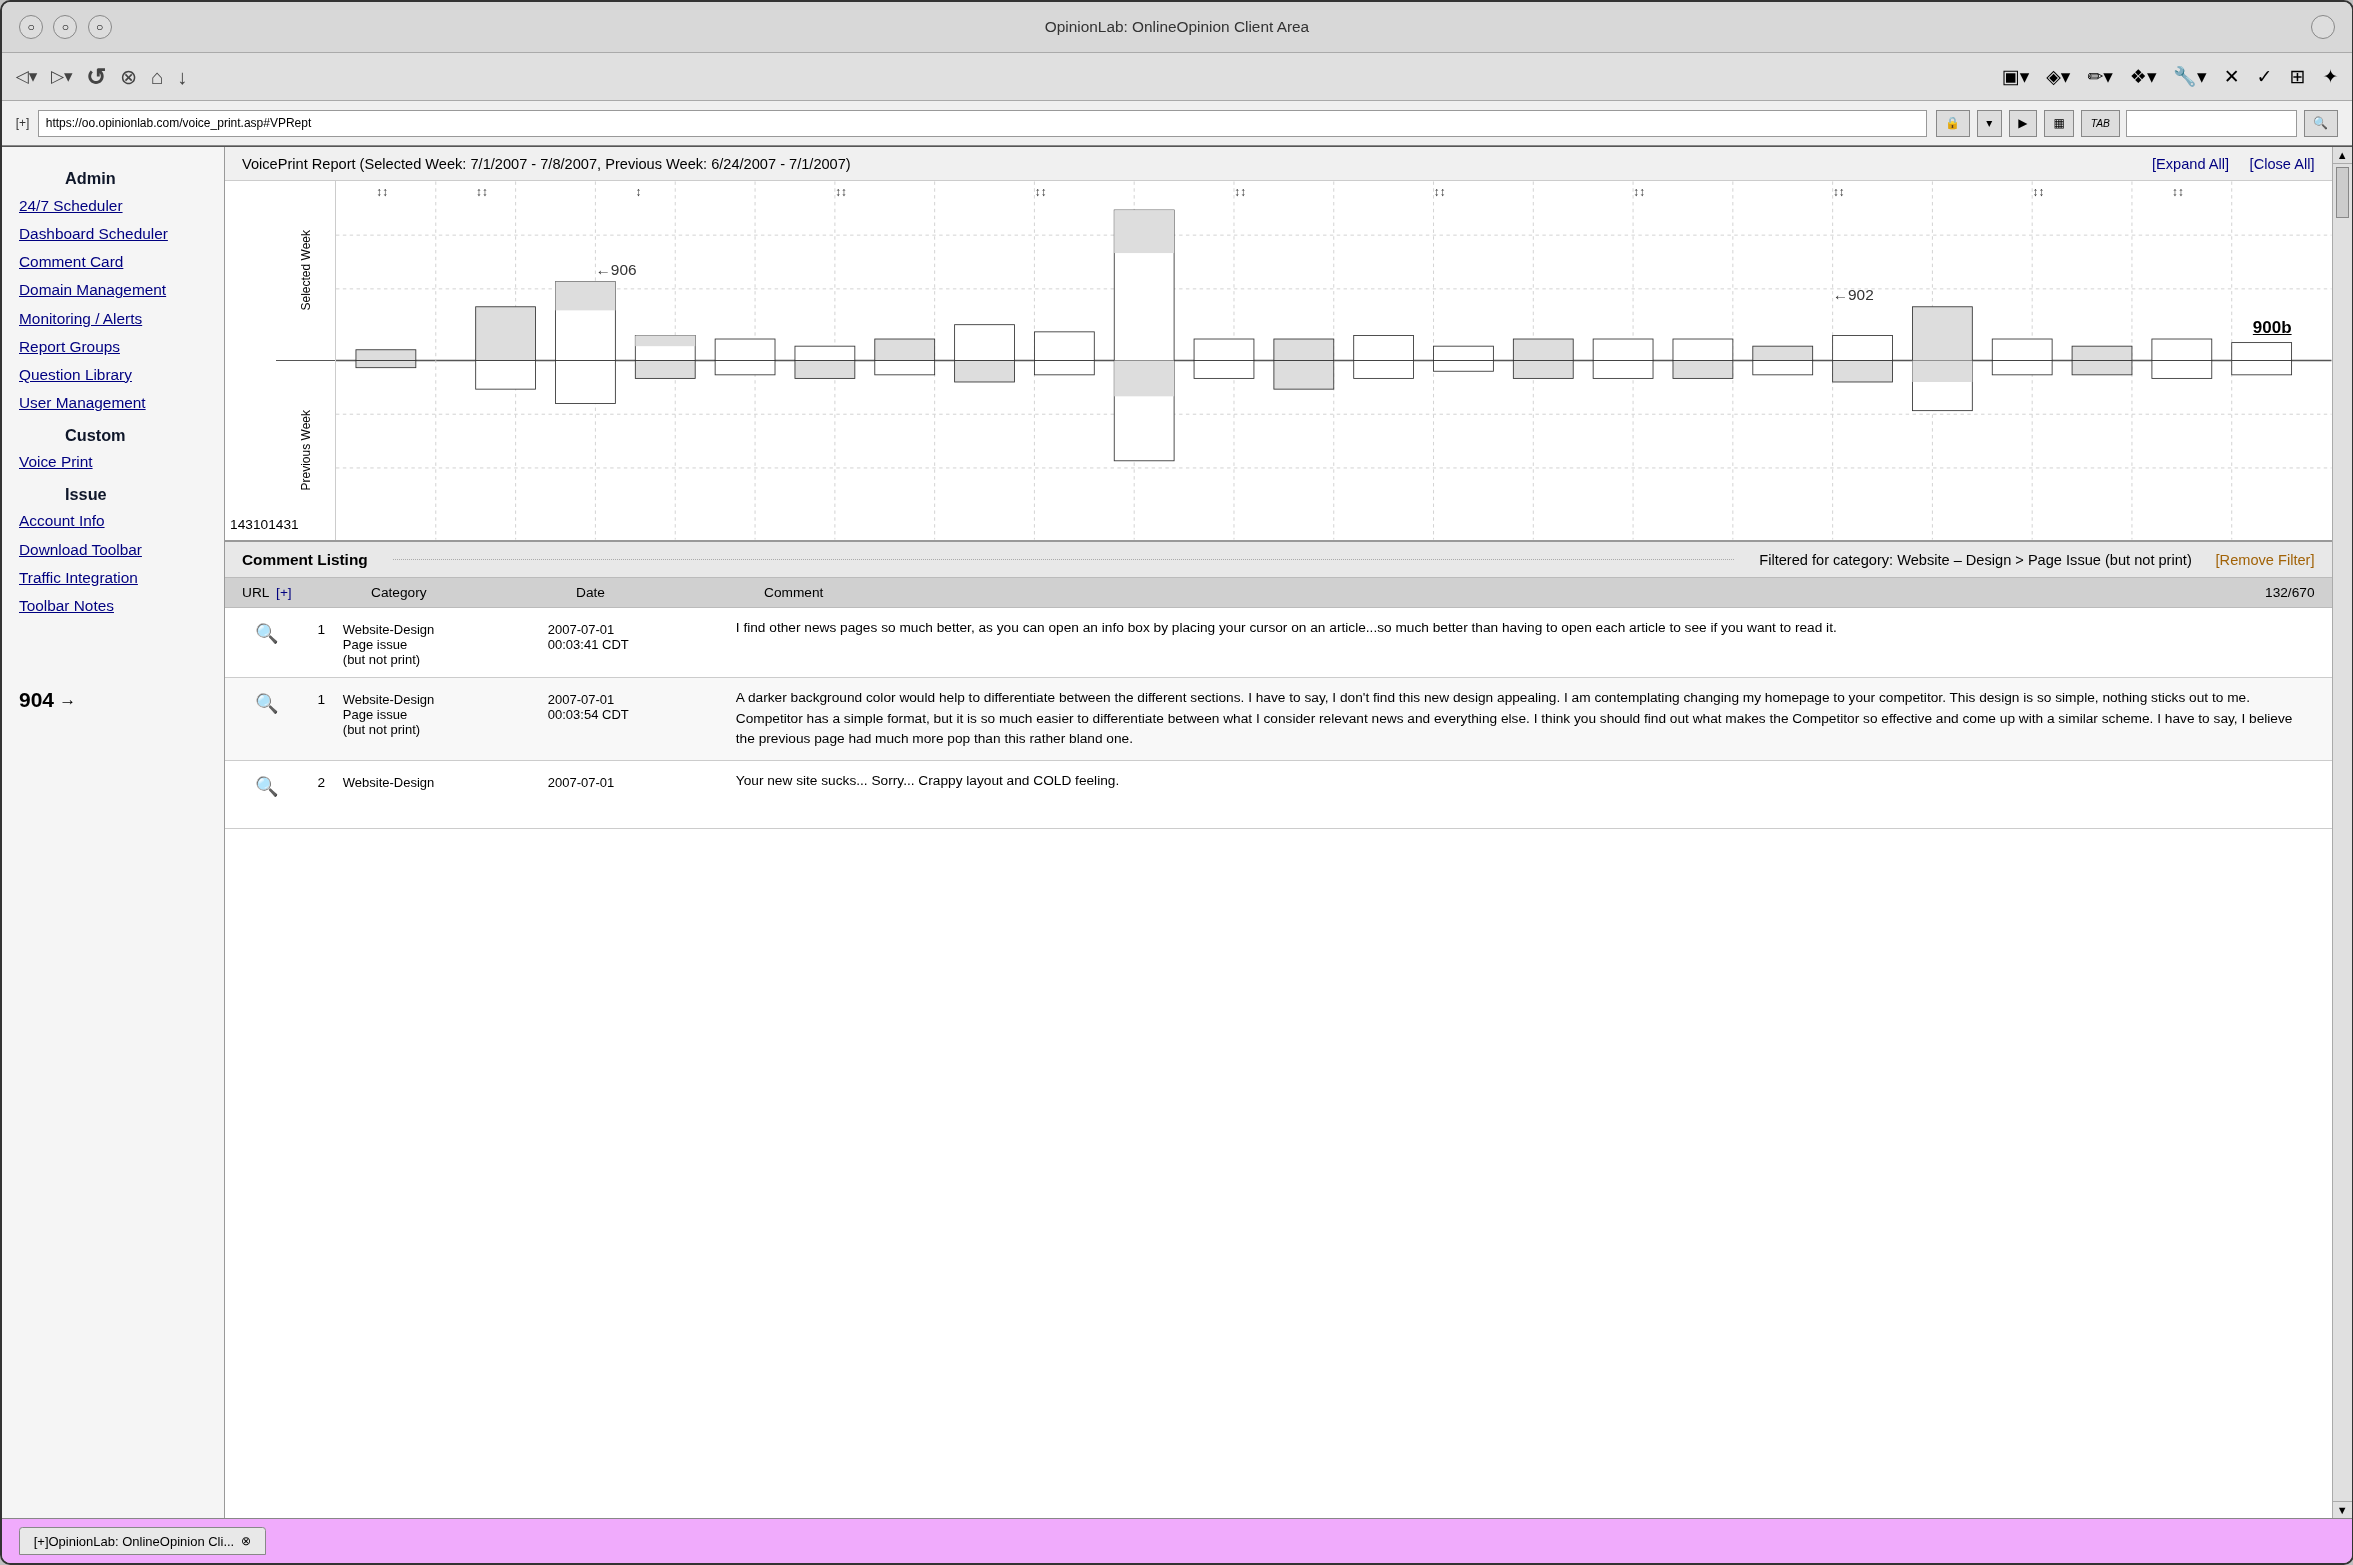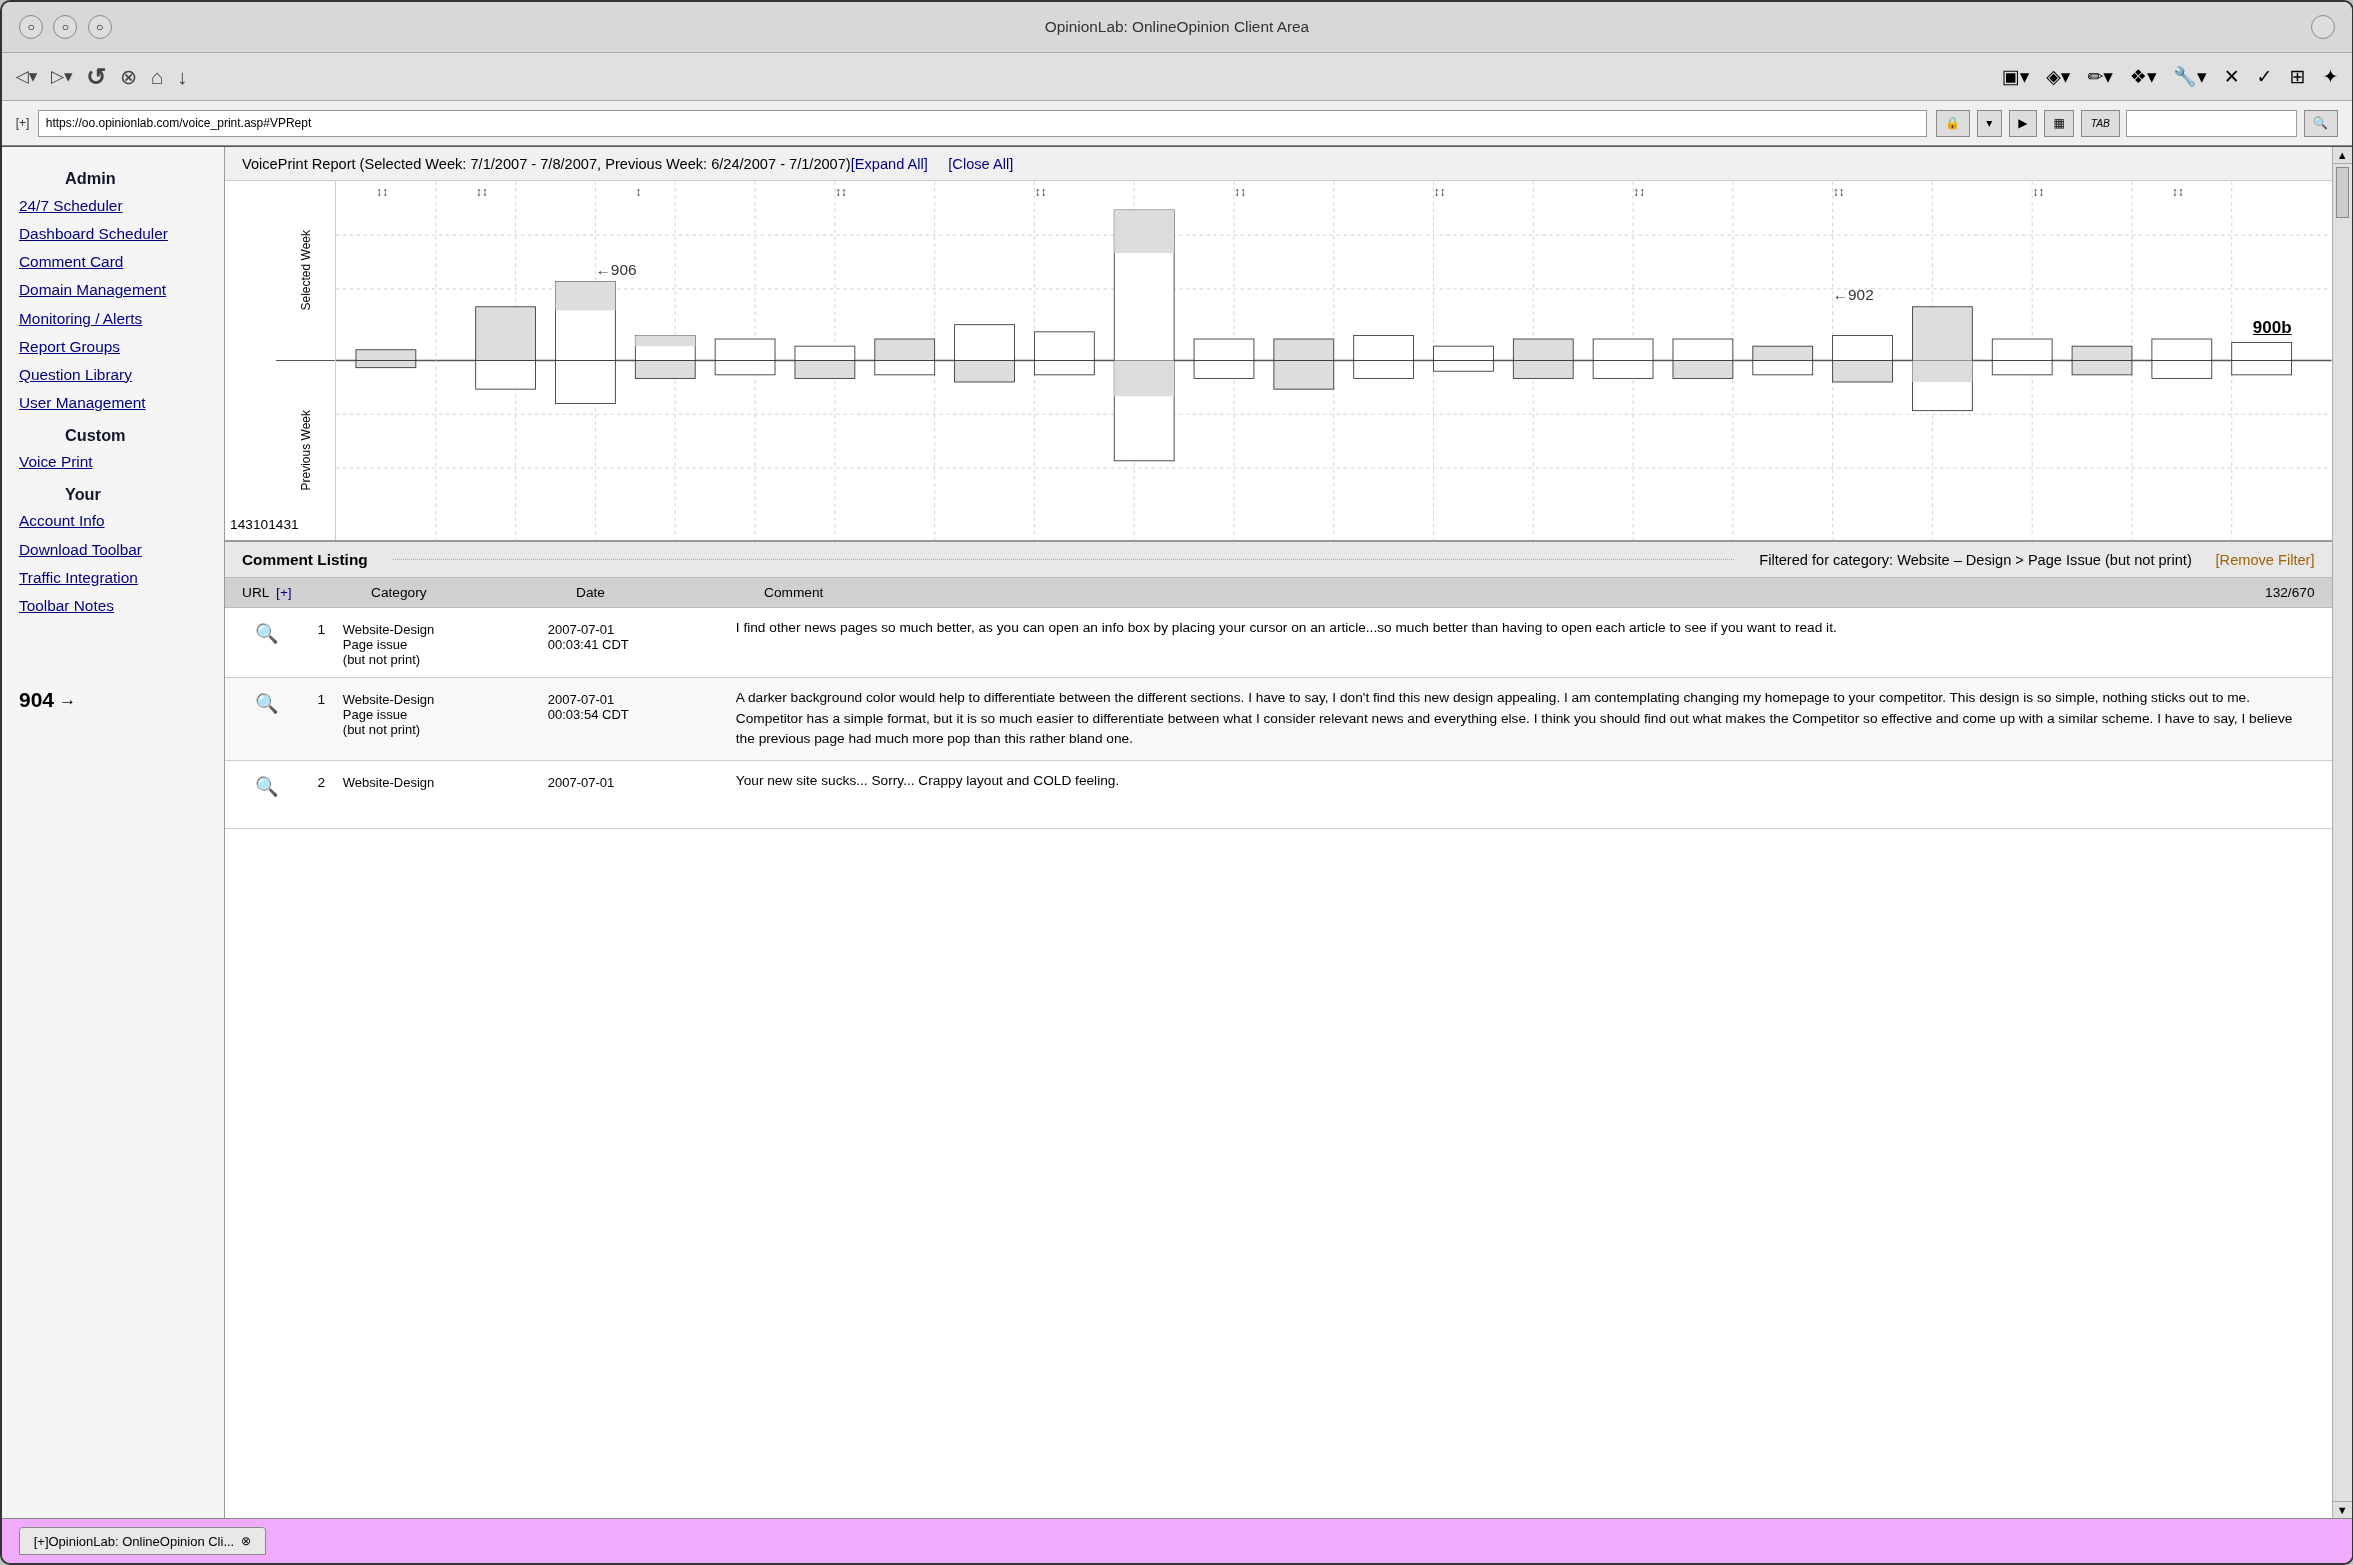--- a/index.html
+++ b/index.html
@@ -182,21 +182,21 @@
       background: white;
       position: relative;
     }
 
     .content-header {
       background: #f0f0f0;
       border-bottom: 0.9px solid #ccc;
       padding: 8.6px 17px;
       display: flex;
       align-items: center;
-      justify-content: flex-start;
+      justify-content: space-between;
       font-size: 14.6px;
     }
 
     .content-header-links {
       display: flex;
       gap: 20.5px;
     }
 
     .content-header-links a {
       color: #000080;
@@ -391,21 +391,21 @@
       <a class="sidebar-link">Comment Card</a>
       <a class="sidebar-link">Domain Management</a>
       <a class="sidebar-link">Monitoring / Alerts</a>
       <a class="sidebar-link">Report Groups</a>
       <a class="sidebar-link">Question Library</a>
       <a class="sidebar-link">User Management</a>
 
       <div class="sidebar-section-label">Custom</div>
       <a class="sidebar-link">Voice Print</a>
 
-      <div class="sidebar-section-label">Your</div>
+      <div class="sidebar-section-label">Issue</div>
       <a class="sidebar-link">Account Info</a>
       <a class="sidebar-link">Download Toolbar</a>
       <a class="sidebar-link">Traffic Integration</a>
       <a class="sidebar-link">Toolbar Notes</a>
 
       <div style="margin-top: 68px; padding: 0 17px; display: flex; align-items: center; gap: 5.1px;">
         <span style="font-size:21px;font-weight:bold;">904</span>
         <span style="font-size:17px;">→</span>
       </div>
     </div>

